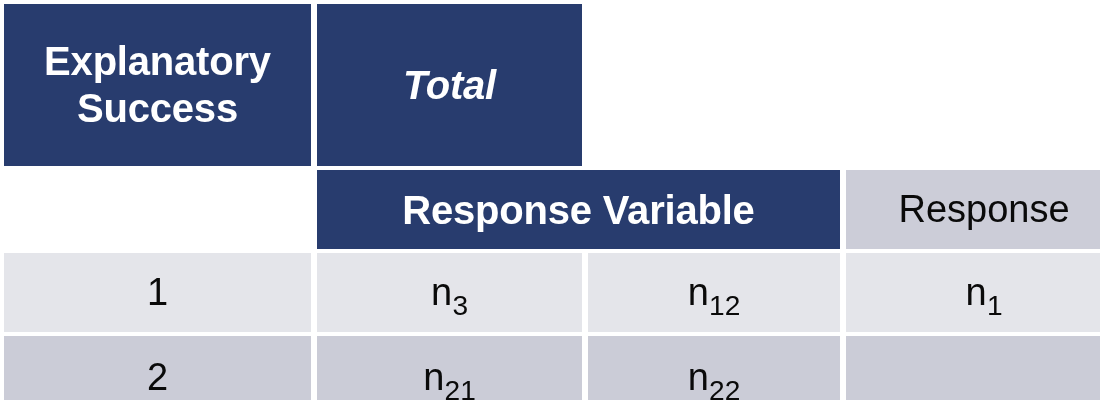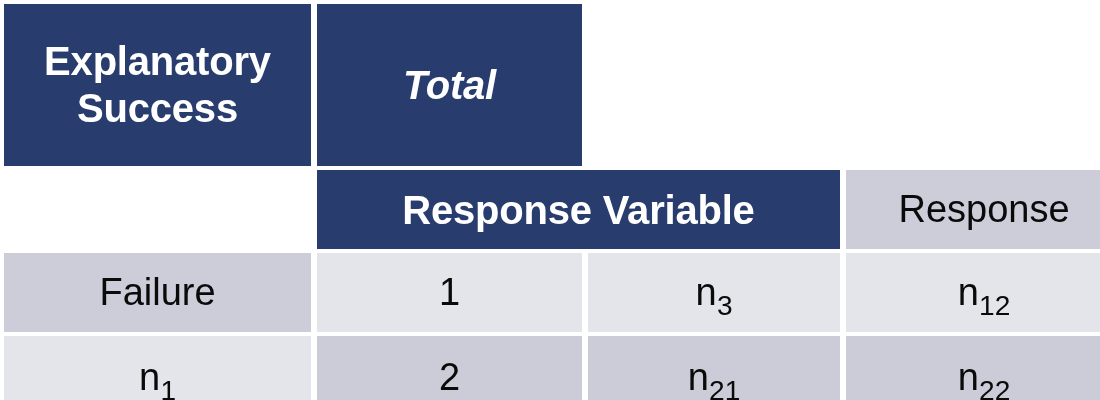--- a/index.html
+++ b/index.html
@@ -106,23 +106,20 @@
     <span>Response Variable</span>
   </div>
 
   <div class="cell hdr-blue span-total">
     <span>Total</span>
   </div>
 
   <div class="cell subhdr">
     <span>Response</span>
   </div>
-  <div class="cell subhdr">
-    <span>Failure</span>
-  </div>
 
   <div class="cell row-light">
     <span>1</span>
   </div>
   <div class="cell row-light">
     <span class="mathvar"><span>n</span><sub>3</sub></span>
   </div>
   <div class="cell row-light">
     <span class="mathvar"><span>n</span><sub>12</sub></span>
   </div>

